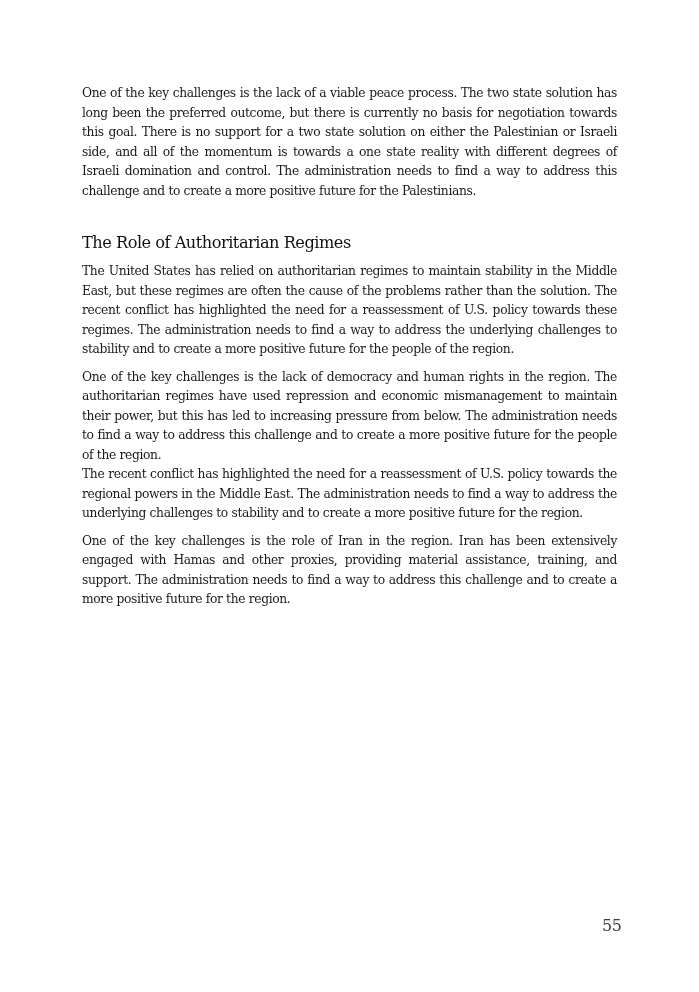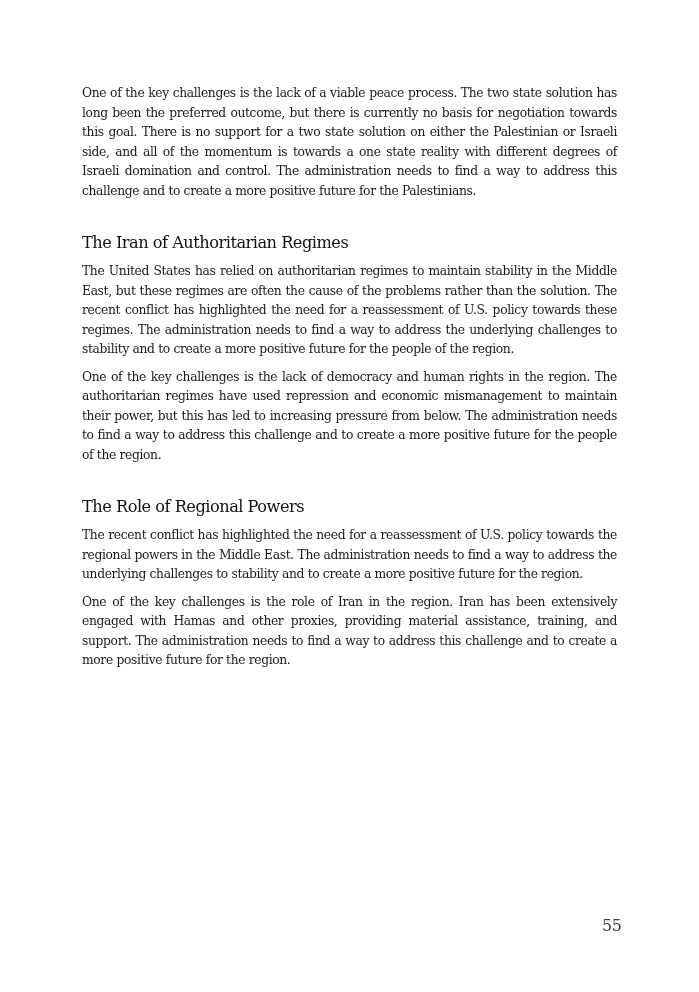--- a/index.html
+++ b/index.html
@@ -15,22 +15,21 @@
   .h2s { margin-top: 32px; margin-bottom: 10px; }
   .page-num { position: absolute; left: 602px; top: 916px; font-size: 16px;
               font-family: "DejaVu Serif", serif; color: #404040; letter-spacing: -0.5px; }
 </style>
 </head>
 <body>
 
 <div class="page">
   <p class="p1">One of the key challenges is the lack of a viable peace process. The two state solution has long been the preferred outcome, but there is currently no basis for negotiation towards this goal. There is no support for a two state solution on either the Palestinian or Israeli side, and all of the momentum is towards a one state reality with different degrees of Israeli domination and control. The administration needs to find a way to address this challenge and to create a more positive future for the Palestinians.</p>
 
-  <h2 class="h1">The Iran of Authoritarian Regimes</h2>
+  <h2 class="h1">The Role of Authoritarian Regimes</h2>
   <p>The United States has relied on authoritarian regimes to maintain stability in the Middle East, but these regimes are often the cause of the problems rather than the solution. The recent conflict has highlighted the need for a reassessment of U.S. policy towards these regimes. The administration needs to find a way to address the underlying challenges to stability and to create a more positive future for the people of the region.</p>
   <p class="p-gap">One of the key challenges is the lack of democracy and human rights in the region. The authoritarian regimes have used repression and economic mismanagement to maintain their power, but this has led to increasing pressure from below. The administration needs to find a way to address this challenge and to create a more positive future for the people of the region.</p>
 
-  <h2 class="h2s">The Role of Regional Powers</h2>
   <p>The recent conflict has highlighted the need for a reassessment of U.S. policy towards the regional powers in the Middle East. The administration needs to find a way to address the underlying challenges to stability and to create a more positive future for the region.</p>
   <p class="p-gap">One of the key challenges is the role of Iran in the region. Iran has been extensively engaged with Hamas and other proxies, providing material assistance, training, and support. The administration needs to find a way to address this challenge and to create a more positive future for the region.</p>
 </div>
 
 <div class="page-num">55</div>
 
 </body></html>

